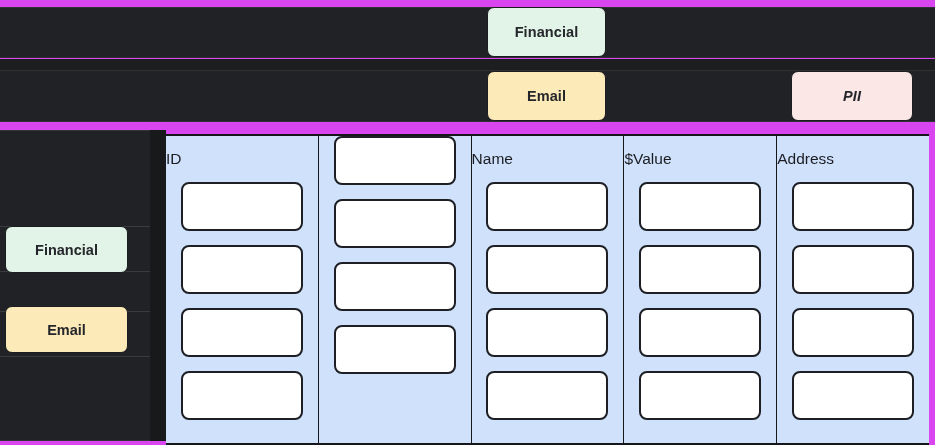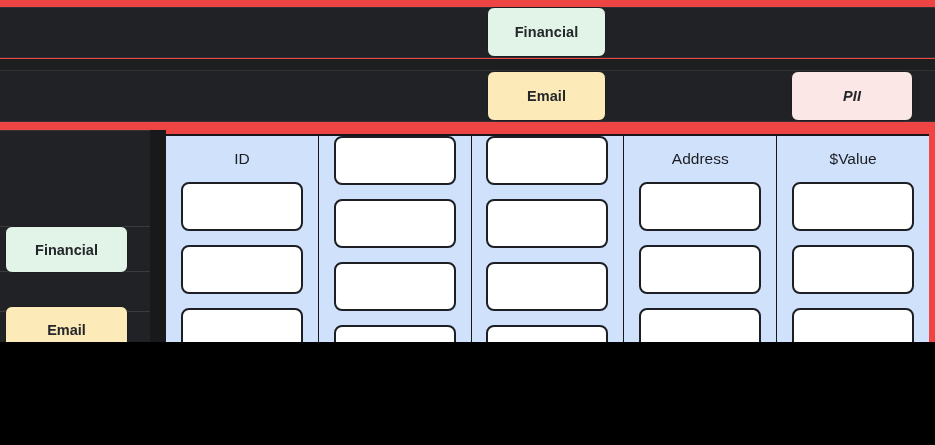--- a/index.html
+++ b/index.html
@@ -11,22 +11,22 @@
     width: 935px;
     height: 445px;
     overflow: hidden;
     font-family: "Liberation Sans", sans-serif;
     position: relative;
   }
 
   #stage {
     position: relative;
     width: 935px;
-    height: 342px;
-    background: #ef4444;
+    height: 445px;
+    background: #d946ef;
     overflow: hidden;
   }
 
   
   .strip {
     position: absolute;
     left: 0;
     width: 935px;
     background: #212225;
     border-top: 1px solid #303134;
@@ -161,21 +161,21 @@
     flex-direction: column;
     align-items: center;
   }
   .col:last-child { border-right: none; }
 
   .col-header {
     height: 46px;
     line-height: 46px;
     font-size: 15.5px;
     color: #1b1d22;
-    text-align: center;
+    text-align: left;
     width: 100%;
     user-select: none;
   }
   .cells {
     width: 100%;
     flex: 1 1 auto;
     display: flex;
     flex-direction: column;
     align-items: center;
     justify-content: flex-start;
@@ -235,40 +235,41 @@
       <div class="col">
         <div class="cells">
           <div class="cell"></div>
           <div class="cell"></div>
           <div class="cell"></div>
           <div class="cell"></div>
         </div>
       </div>
 
       <div class="col">
+        <div class="col-header">Name</div>
+        <div class="cells">
+          <div class="cell"></div>
+          <div class="cell"></div>
+          <div class="cell"></div>
+          <div class="cell"></div>
+        </div>
+      </div>
+
+      <div class="col">
+        <div class="col-header">$Value</div>
         <div class="cells">
           <div class="cell"></div>
           <div class="cell"></div>
           <div class="cell"></div>
           <div class="cell"></div>
         </div>
       </div>
 
       <div class="col">
         <div class="col-header">Address</div>
-        <div class="cells">
-          <div class="cell"></div>
-          <div class="cell"></div>
-          <div class="cell"></div>
-          <div class="cell"></div>
-        </div>
-      </div>
-
-      <div class="col">
-        <div class="col-header">$Value</div>
         <div class="cells">
           <div class="cell"></div>
           <div class="cell"></div>
           <div class="cell"></div>
           <div class="cell"></div>
         </div>
       </div>
 
     </div>
   </div>

